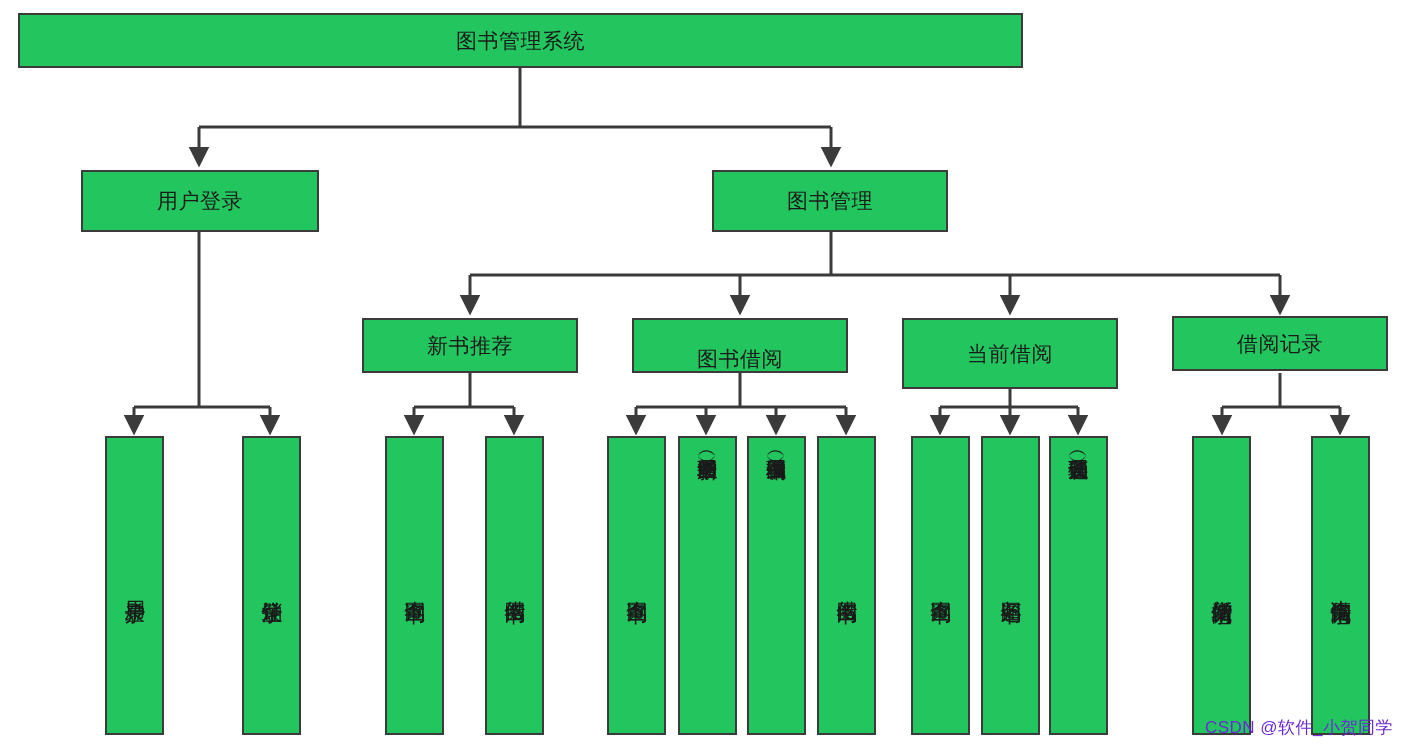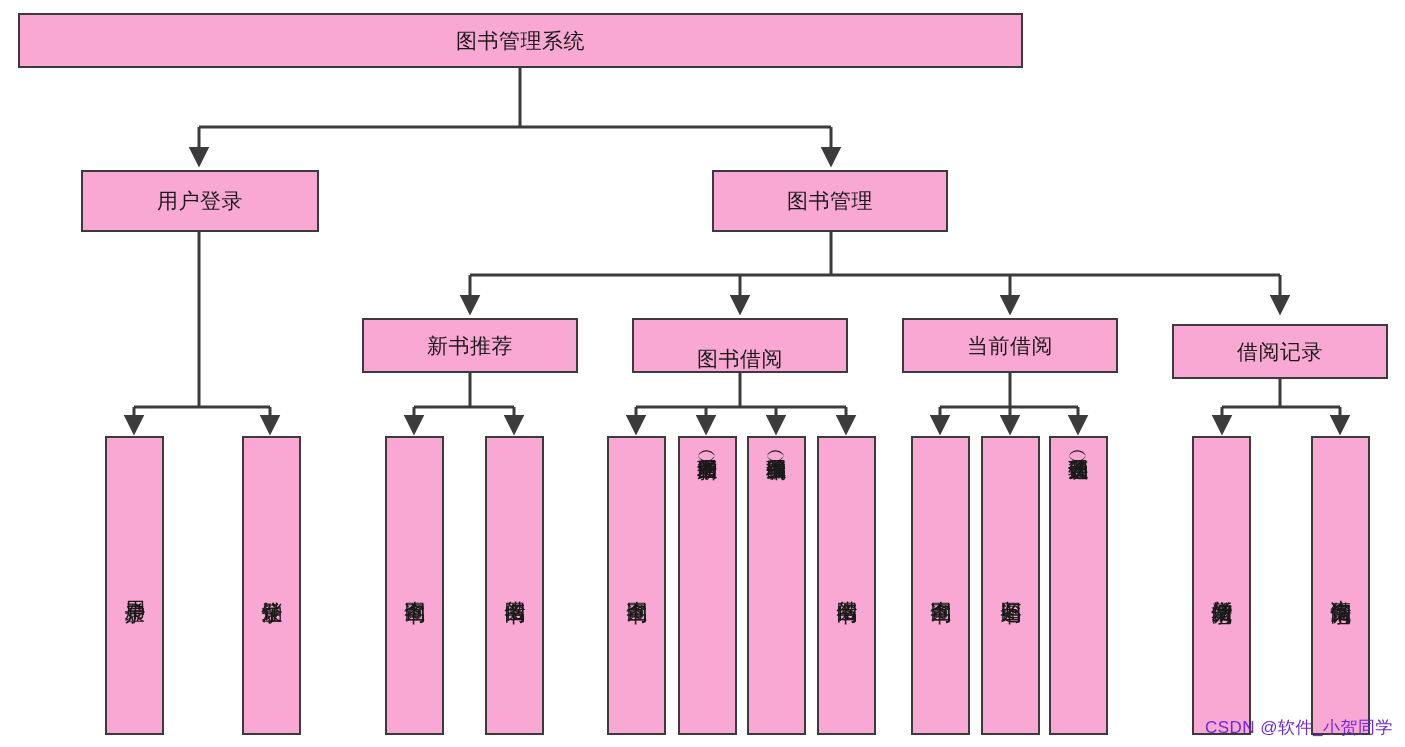--- a/index.html
+++ b/index.html
@@ -20,21 +20,21 @@
   #diagram-svg {
     position: absolute;
     left: 0;
     top: 0;
     width: 1405px;
     height: 747px;
   }
   .node-box {
     position: absolute;
     box-sizing: border-box;
-    background: #f9a8d4;
+    background: #22c55e;
     border: 2px solid #3b3b3b;
     display: flex;
     align-items: center;
     justify-content: center;
     overflow: hidden;
   }
   .node-label {
     color: #1a1a1a;
     font-size: 21px;
     line-height: 1.12;
@@ -146,25 +146,25 @@
   </div>
 
   <div class="node-box" style="left:362px; top:318px; width:216px; height:55px;">
     <span class="node-label">新书推荐</span>
   </div>
 
   <div class="node-box" style="left:632px; top:318px; width:216px; height:55px;align-items:flex-end;">
     <span class="node-label">图书借阅</span>
   </div>
 
-  <div class="node-box" style="left:902px; top:318px; width:216px; height:55px;">
+  <div class="node-box" style="left:902px; top:318px; width:216px; height:71px;">
     <span class="node-label">当前借阅</span>
   </div>
 
-  <div class="node-box" style="left:1172px; top:324px; width:216px; height:55px;">
+  <div class="node-box" style="left:1172px; top:316px; width:216px; height:55px;">
     <span class="node-label">借阅记录</span>
   </div>
 
   <div class="node-box vertical vcenter" style="left:105px; top:436px; width:59px; height:299px;">
     <span class="node-label">用户登录</span>
   </div>
 
   <div class="node-box vertical vcenter" style="left:242px; top:436px; width:59px; height:299px;">
     <span class="node-label">注销登录</span>
   </div>

